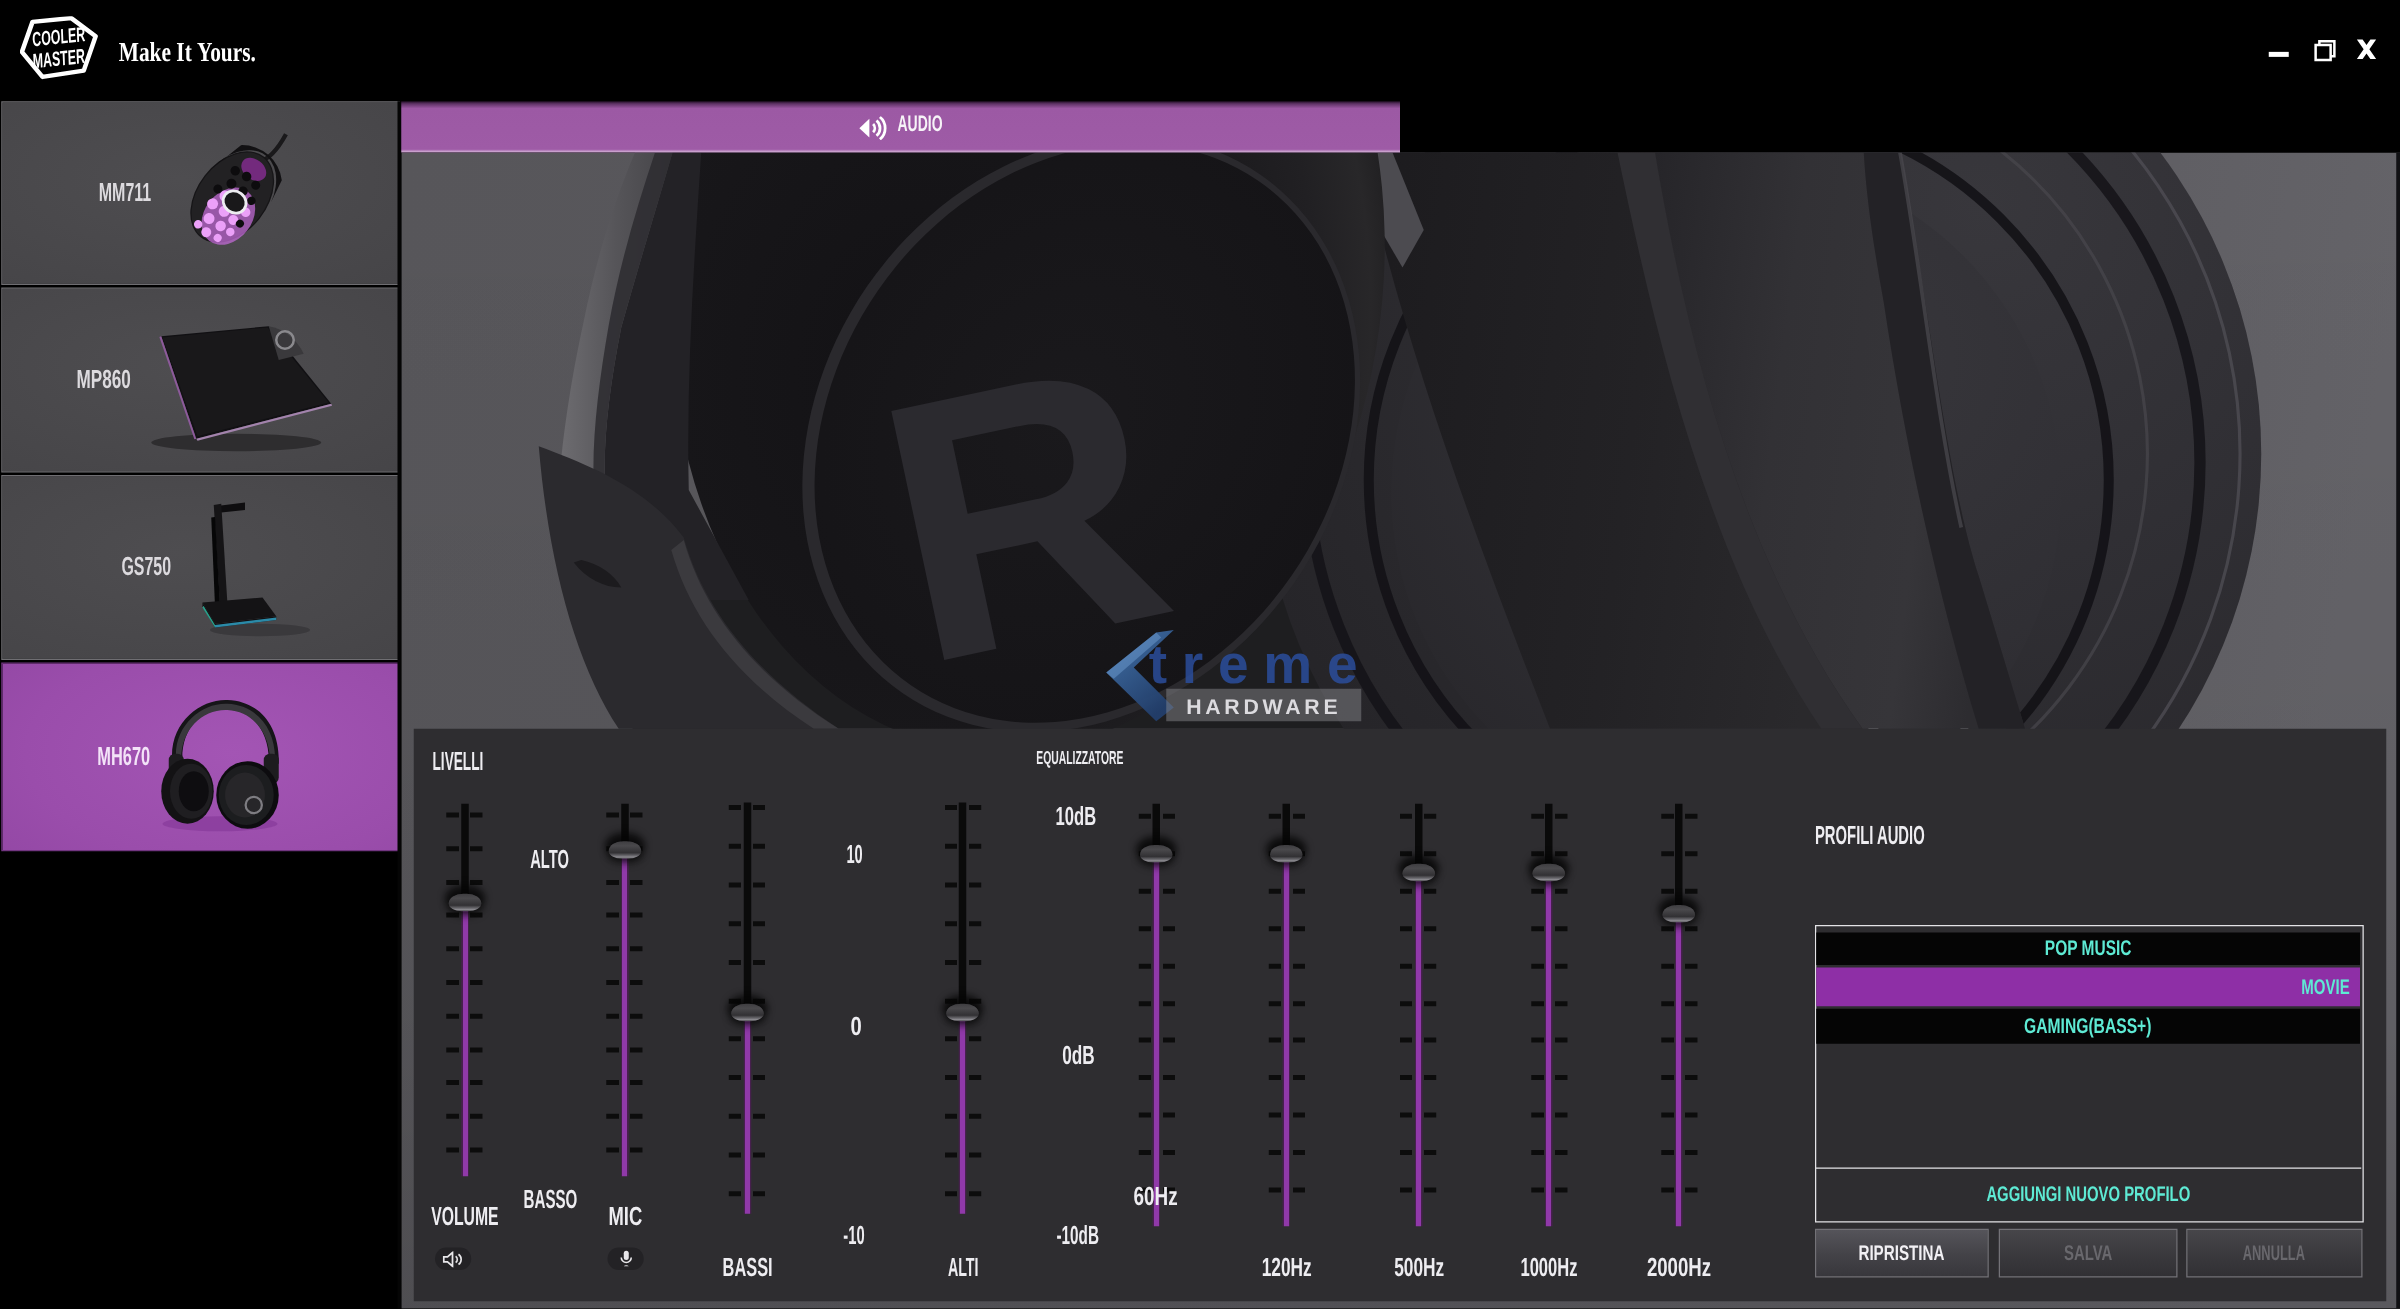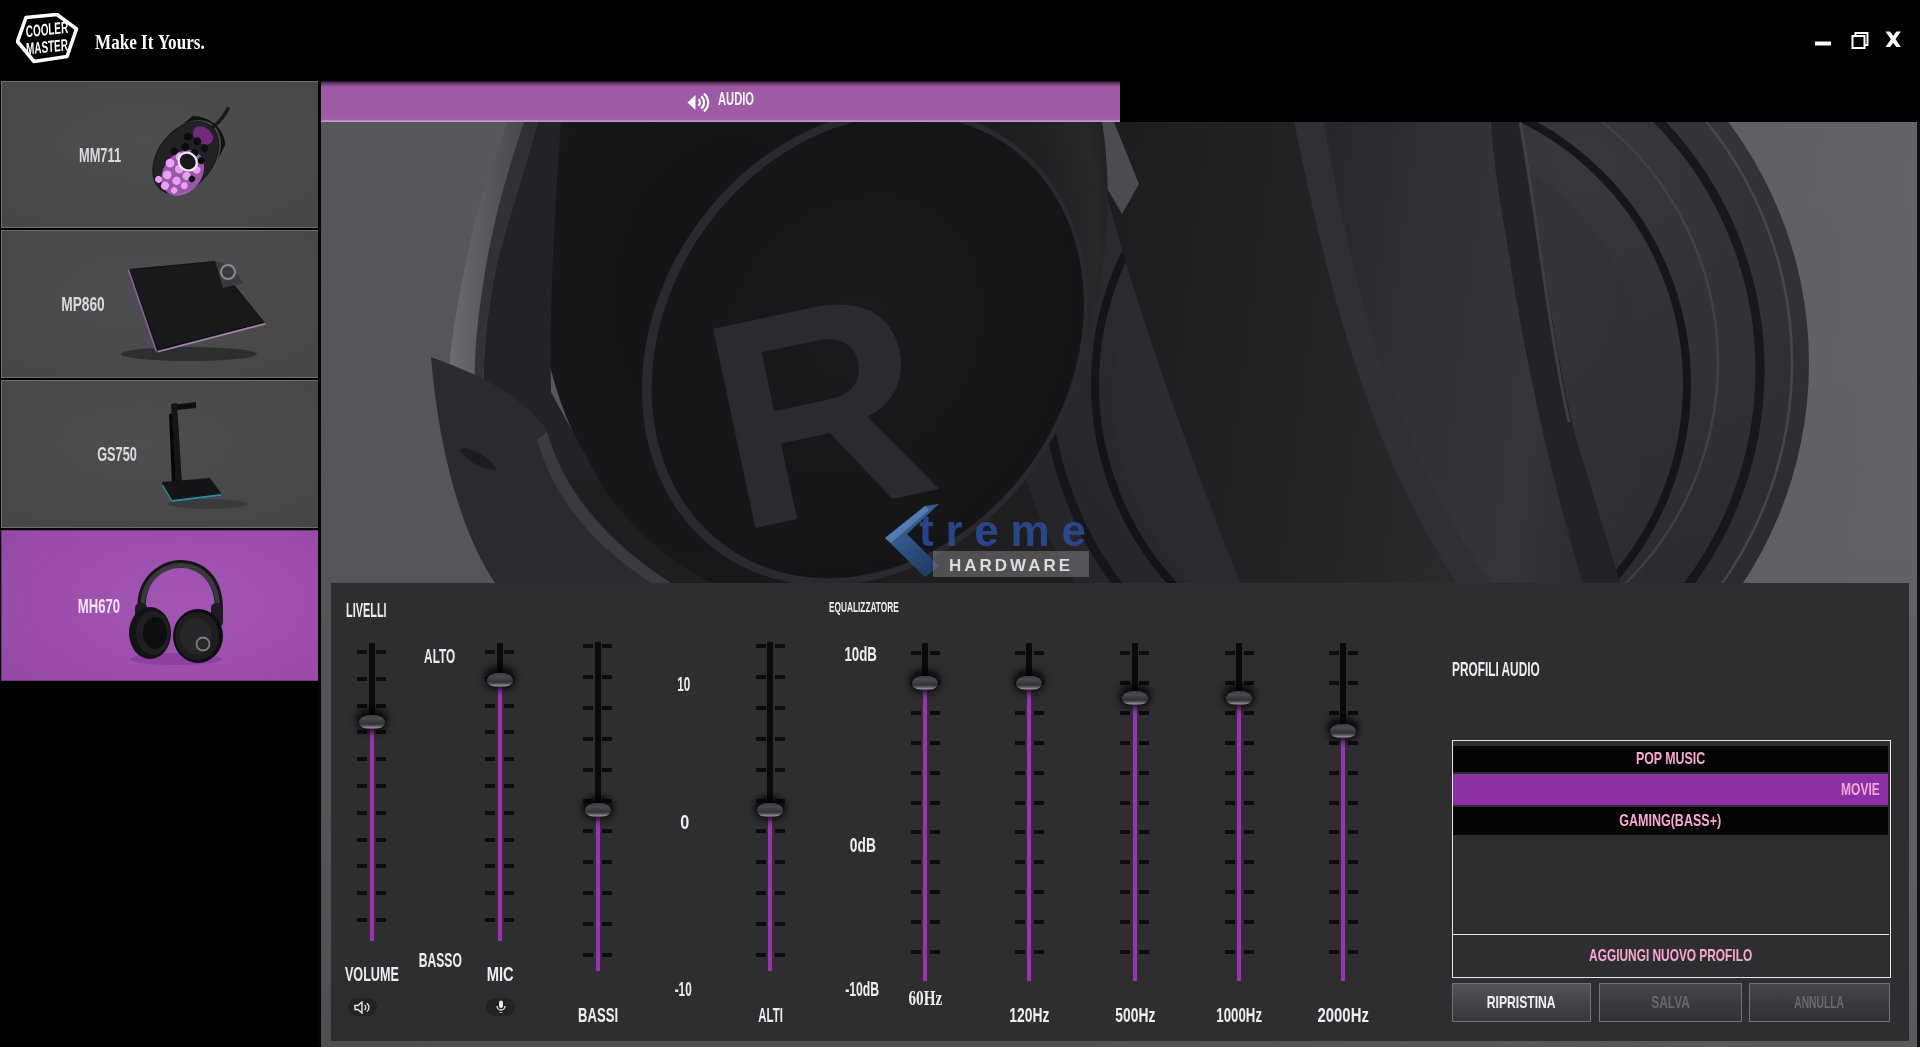--- a/index.html
+++ b/index.html
@@ -32,21 +32,21 @@
   .tick{position:absolute;width:29px;height:4px;
     background:linear-gradient(90deg,#0c0c0c 0 34%,rgba(0,0,0,0) 34% 66%,#0c0c0c 66% 100%);}
   .thumb{position:absolute;width:26px;height:14px;border-radius:50% 50% 46% 46%/62% 62% 50% 50%;
     background:linear-gradient(180deg,#3e3d40 0%,#4a494c 26%,#3a393c 52%,#323134 66%,#6f6e73 84%,#8e8d92 91%,#3c3b3f 100%);
     box-shadow:0 -4px 6px 3px rgba(5,5,5,0.8),0 3px 6px 1px rgba(10,10,10,0.6);}
   .icobtn{position:absolute;width:29px;height:18px;border-radius:9px;background:#232225;
     display:flex;align-items:center;justify-content:center;}
   
   #plist{position:absolute;left:1452px;top:740px;width:437px;height:236px;border:1px solid #e4e3e6;background:#2e2d30;}
   .prow{position:absolute;left:1453px;width:435px;display:flex;align-items:center;justify-content:center;
-    font-weight:bold;color:#f9a8d4;font-size:17px;}
+    font-weight:bold;color:#5eead4;font-size:17px;}
   .btn{position:absolute;top:983px;height:39px;border:1px solid #737277;box-sizing:border-box;
     display:flex;align-items:center;justify-content:center;font-weight:bold;font-size:17px;
     background:linear-gradient(180deg,#47464a 0%,#3a393d 55%,#313034 100%);}
 </style>
 </head>
 <body>
 <div id="stage">
   <div id="topbar">
     <svg class="abs" style="left:16px;top:13px" width="64" height="52" viewBox="0 0 64 52">
       <polygon points="10,4.5 41,1.5 60.5,16 51,43.5 18,48.5 1.5,28.5" fill="none" stroke="#fff" stroke-width="3.6" stroke-linejoin="round"></polygon>
@@ -396,33 +396,33 @@
     <div class="tick" style="left:1328.9px;top:860.3px;"></div>
     <div class="tick" style="left:1328.9px;top:890.2px;"></div>
     <div class="tick" style="left:1328.9px;top:920.1px;"></div>
     <div class="tick" style="left:1328.9px;top:950.0px;"></div>
     <div class="thumb" style="left:1330.4px;top:724.1px;"></div>
   </div>
   <div id="labels">
     <div class="lbl" style="left:346px;top:598px;font-size:21px;"><span class="cl" style="transform:scaleX(0.52)">LIVELLI</span></div>
     <div class="lbl" style="left:829px;top:598px;font-size:15px;"><span class="cl" style="transform:scaleX(0.553)">EQUALIZZATORE</span></div>
     <div class="lbl" style="left:1452px;top:657px;font-size:21px;"><span class="cl" style="transform:scaleX(0.564)">PROFILI AUDIO</span></div>
-    <div class="lbl" style="left:390px;top:644px;width:100px;font-size:21px;"><span class="c" style="transform:scaleX(0.561)">ALTO</span></div>
+    <div class="lbl" style="left:390px;top:676px;width:100px;font-size:21px;"><span class="c" style="transform:scaleX(0.561)">ALTO</span></div>
     <div class="lbl" style="left:390px;top:948px;width:100px;font-size:21px;"><span class="c" style="transform:scaleX(0.576)">BASSO</span></div>
     <div class="lbl" style="left:322px;top:962px;width:100px;font-size:21px;"><span class="c" style="transform:scaleX(0.601)">VOLUME</span></div>
     <div class="lbl" style="left:450px;top:962px;width:100px;font-size:21px;"><span class="c" style="transform:scaleX(0.701)">MIC</span></div>
     <div class="lbl" style="left:548px;top:1003px;width:100px;font-size:21px;"><span class="c" style="transform:scaleX(0.623)">BASSI</span></div>
     <div class="lbl" style="left:721px;top:1003px;width:100px;font-size:21px;"><span class="c" style="transform:scaleX(0.543)">ALTI</span></div>
     <div class="lbl" style="left:634px;top:644px;width:100px;font-size:21px;margin-top:28px;"><span class="c" style="transform:scaleX(0.557)">10</span></div>
     <div class="lbl" style="left:635px;top:810px;width:100px;font-size:21px;"><span class="c" style="transform:scaleX(0.77)">0</span></div>
     <div class="lbl" style="left:633px;top:977px;width:100px;font-size:21px;"><span class="c" style="transform:scaleX(0.56)">-10</span></div>
     <div class="lbl" style="left:811px;top:642px;width:100px;font-size:21px;"><span class="c" style="transform:scaleX(0.631)">10dB</span></div>
     <div class="lbl" style="left:813px;top:833px;width:100px;font-size:21px;"><span class="c" style="transform:scaleX(0.655)">0dB</span></div>
     <div class="lbl" style="left:812px;top:977px;width:100px;font-size:21px;"><span class="c" style="transform:scaleX(0.583)">-10dB</span></div>
-    <div class="lbl" style="left:875px;top:986px;width:100px;font-size:21px;font-family:Liberation Serif, serif;"><span class="c" style="transform:scaleX(0.72)">60Hz</span></div>
+    <div class="lbl" style="left:875px;top:946px;width:100px;font-size:21px;"><span class="c" style="transform:scaleX(0.72)">60Hz</span></div>
     <div class="lbl" style="left:979px;top:1003px;width:100px;font-size:21px;"><span class="c" style="transform:scaleX(0.659)">120Hz</span></div>
     <div class="lbl" style="left:1085px;top:1003px;width:100px;font-size:21px;"><span class="c" style="transform:scaleX(0.659)">500Hz</span></div>
     <div class="lbl" style="left:1189px;top:1003px;width:100px;font-size:21px;"><span class="c" style="transform:scaleX(0.631)">1000Hz</span></div>
     <div class="lbl" style="left:1293px;top:1003px;width:100px;font-size:21px;"><span class="c" style="transform:scaleX(0.709)">2000Hz</span></div>
     <div class="icobtn" style="left:348px;top:998px;">
       <svg width="17" height="13" viewBox="0 0 17 13">
         <polygon points="1,4.5 4,4.5 8,1 8,12 4,8.5 1,8.5" fill="none" stroke="#e8e7ea" stroke-width="1.4"></polygon>
         <path d="M10.5,4 A3,3 0 0 1 10.5,9" fill="none" stroke="#e8e7ea" stroke-width="1.3"></path>
         <path d="M12.8,2.4 A5,5 0 0 1 12.8,10.6" fill="none" stroke="#e8e7ea" stroke-width="1.3"></path>
       </svg>

